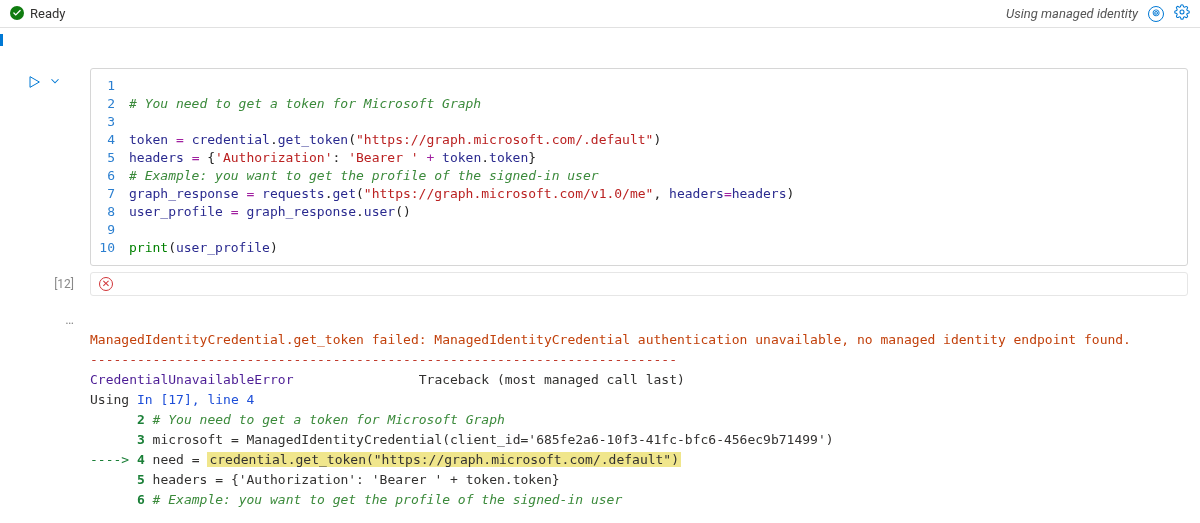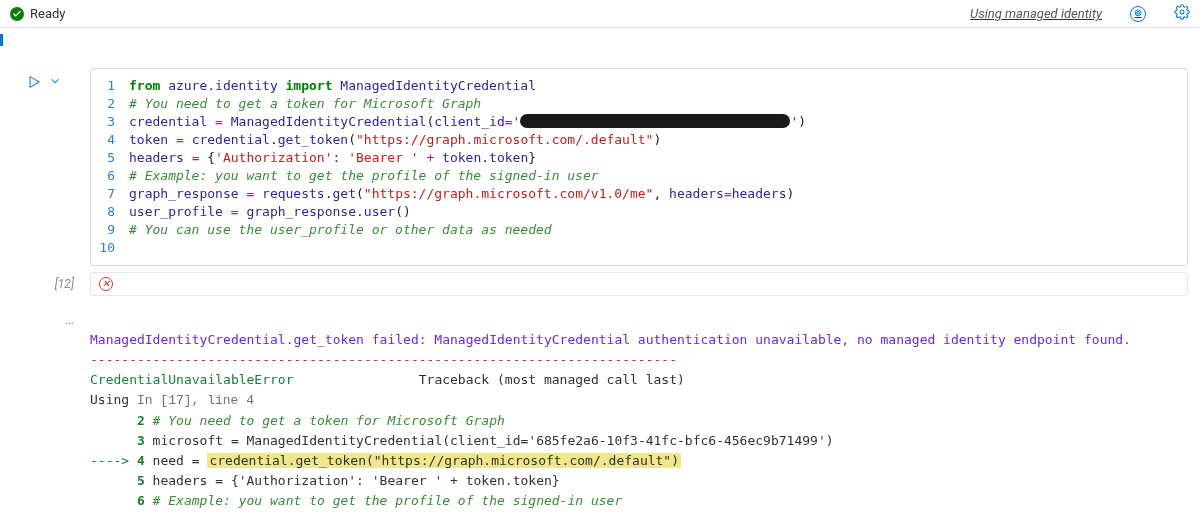--- a/index.html
+++ b/index.html
@@ -13,27 +13,27 @@
     overflow: hidden;
     position: relative;
   }
   .topbar {
     display: flex;
     align-items: center;
     height: 28px;
     padding: 0 10px;
     border-bottom: 1px solid #e1e1e1;
   }
-  .status-left { display: flex; align-items: center; gap: 6px; }
+  .status-left { display: flex; gap: 6px; }
   .status-icon {
     width: 14px; height: 14px; border-radius: 50%;
     background: #107c10; display: flex; align-items: center; justify-content: center;
   }
   .status-icon svg { width: 10px; height: 10px; }
-  .topbar-right { margin-left: auto; display: flex; align-items: center; gap: 28px; text-decoration: underline; }
+  .topbar-right { margin-left: auto; display: flex; align-items: center; gap: 10px; }
   .identity-text { font-style: italic; color: #555; }
   .ring-icon {
     width: 16px; height: 16px; border: 1.5px solid #0078d4; border-radius: 50%;
     display: flex; align-items: center; justify-content: center; color: #0078d4;
     font-size: 9px; font-weight: 600;
   }
   .gear-icon { color: #0078d4; }
   .gear-icon svg { width: 16px; height: 16px; }
 
   .blue-marker {
@@ -78,21 +78,21 @@
   .cm { color: #3b8a3b; font-style: italic; }
   .pn { color: #222; }
   .bi { color: #008000; }
 
   .redacted {
     display: inline-block; width: 270px; height: 14px;
     background: #1a1a1a; border-radius: 7px; vertical-align: -2px;
   }
 
   .exec-row {
-    display: flex; align-items: center; margin-top: 6px; font-style: italic;
+    display: flex; align-items: center; margin-top: 6px;
   }
   .exec-count {
     width: 70px; text-align: right; padding-right: 16px;
     color: #888; font-size: 12px;
   }
   .exec-bar {
     flex: 1; display: flex; align-items: center; gap: 8px;
     border: 1px solid #e6e6e6; border-radius: 3px;
     padding: 4px 8px; margin-right: 12px;
     color: #767676; font-size: 12px;
@@ -112,24 +112,24 @@
   }
   .out-body {
     flex: 1;
     font-family: "Menlo", "Consolas", monospace;
     font-size: 13px;
     line-height: 20px;
     white-space: pre;
     margin-right: 12px;
     overflow: hidden;
   }
-  .err-red { color: #6d28d9; }
+  .err-red { color: #c2410c; }
   .tb-hr { color: #c0392b; letter-spacing: 0; }
-  .tb-name { color: #15803d; }
-  .tb-cell { color: #737373; font-family: Liberation Mono, monospace; }
+  .tb-name { color: #4c1d95; }
+  .tb-cell { color: #1d4ed8; }
   .tb-num { color: #1a7f37; font-weight: bold; }
   .tb-cm { color: #3b8a3b; font-style: italic; }
   .tb-arrow { color: #1a7f37; }
   .hl {
     background: #f0e68c; padding: 0 2px;
   }
 </style>
 </head>
 <body>
 
@@ -167,29 +167,27 @@
       </span>
       <span class="chev-icon">
         <svg viewBox="0 0 24 24">
             <polyline points="6,9 12,15 18,9"></polyline>
           </svg>
       </span>
     </div>
     <div class="code-cell" id="code-cell">
         <div class="code-line">
           <span class="lineno">1</span>
-          <span class="c"><span class="kw">from</span><span class="pn"> </span><span class="nm">azure.identity</span><span class="pn"> </span><span class="kw">import</span><span class="pn"> </span><span class="nm">ManagedIdentityCredential</span></span>
         </div>
         <div class="code-line">
           <span class="lineno">2</span>
           <span class="c"><span class="cm"># You need to get a token for Microsoft Graph</span></span>
         </div>
         <div class="code-line">
           <span class="lineno">3</span>
-          <span class="c"><span class="nm">credential</span><span class="pn"> </span><span class="op">=</span><span class="pn"> </span><span class="nm">ManagedIdentityCredential</span><span class="pn">(</span><span class="nm">client_id</span><span class="op">=</span><span class="st">'</span><span class="redacted"></span><span class="st">'</span><span class="pn">)</span></span>
         </div>
         <div class="code-line">
           <span class="lineno">4</span>
           <span class="c"><span class="nm">token</span><span class="pn"> </span><span class="op">=</span><span class="pn"> </span><span class="nm">credential</span><span class="pn">.</span><span class="nm">get_token</span><span class="pn">(</span><span class="st">"https://graph.microsoft.com/.default"</span><span class="pn">)</span></span>
         </div>
         <div class="code-line">
           <span class="lineno">5</span>
           <span class="c"><span class="nm">headers</span><span class="pn"> </span><span class="op">=</span><span class="pn"> </span><span class="pn">{</span><span class="st">'Authorization'</span><span class="pn">: </span><span class="st">'Bearer '</span><span class="pn"> </span><span class="op">+</span><span class="pn"> </span><span class="nm">token</span><span class="pn">.</span><span class="nm">token</span><span class="pn">}</span></span>
         </div>
         <div class="code-line">
@@ -199,24 +197,24 @@
         <div class="code-line">
           <span class="lineno">7</span>
           <span class="c"><span class="nm">graph_response</span><span class="pn"> </span><span class="op">=</span><span class="pn"> </span><span class="nm">requests</span><span class="pn">.</span><span class="nm">get</span><span class="pn">(</span><span class="st">"https://graph.microsoft.com/v1.0/me"</span><span class="pn">, </span><span class="nm">headers</span><span class="op">=</span><span class="nm">headers</span><span class="pn">)</span></span>
         </div>
         <div class="code-line">
           <span class="lineno">8</span>
           <span class="c"><span class="nm">user_profile</span><span class="pn"> </span><span class="op">=</span><span class="pn"> </span><span class="nm">graph_response</span><span class="pn">.</span><span class="nm">user</span><span class="pn">()</span></span>
         </div>
         <div class="code-line">
           <span class="lineno">9</span>
-          <span class="c"><span class="cm"># You can use the user_profile or other data as needed</span></span>
         </div>
         <div class="code-line">
           <span class="lineno">10</span>
+          <span class="c"><span class="bi">print</span><span class="pn">(</span><span class="nm">user_profile</span><span class="pn">)</span></span>
         </div>
       </div>
   </div>
 
   <div class="exec-row">
     <div class="exec-count">[12]</div>
     <div class="exec-bar">
       <span class="err-circle">✕</span>
     </div>
   </div>

